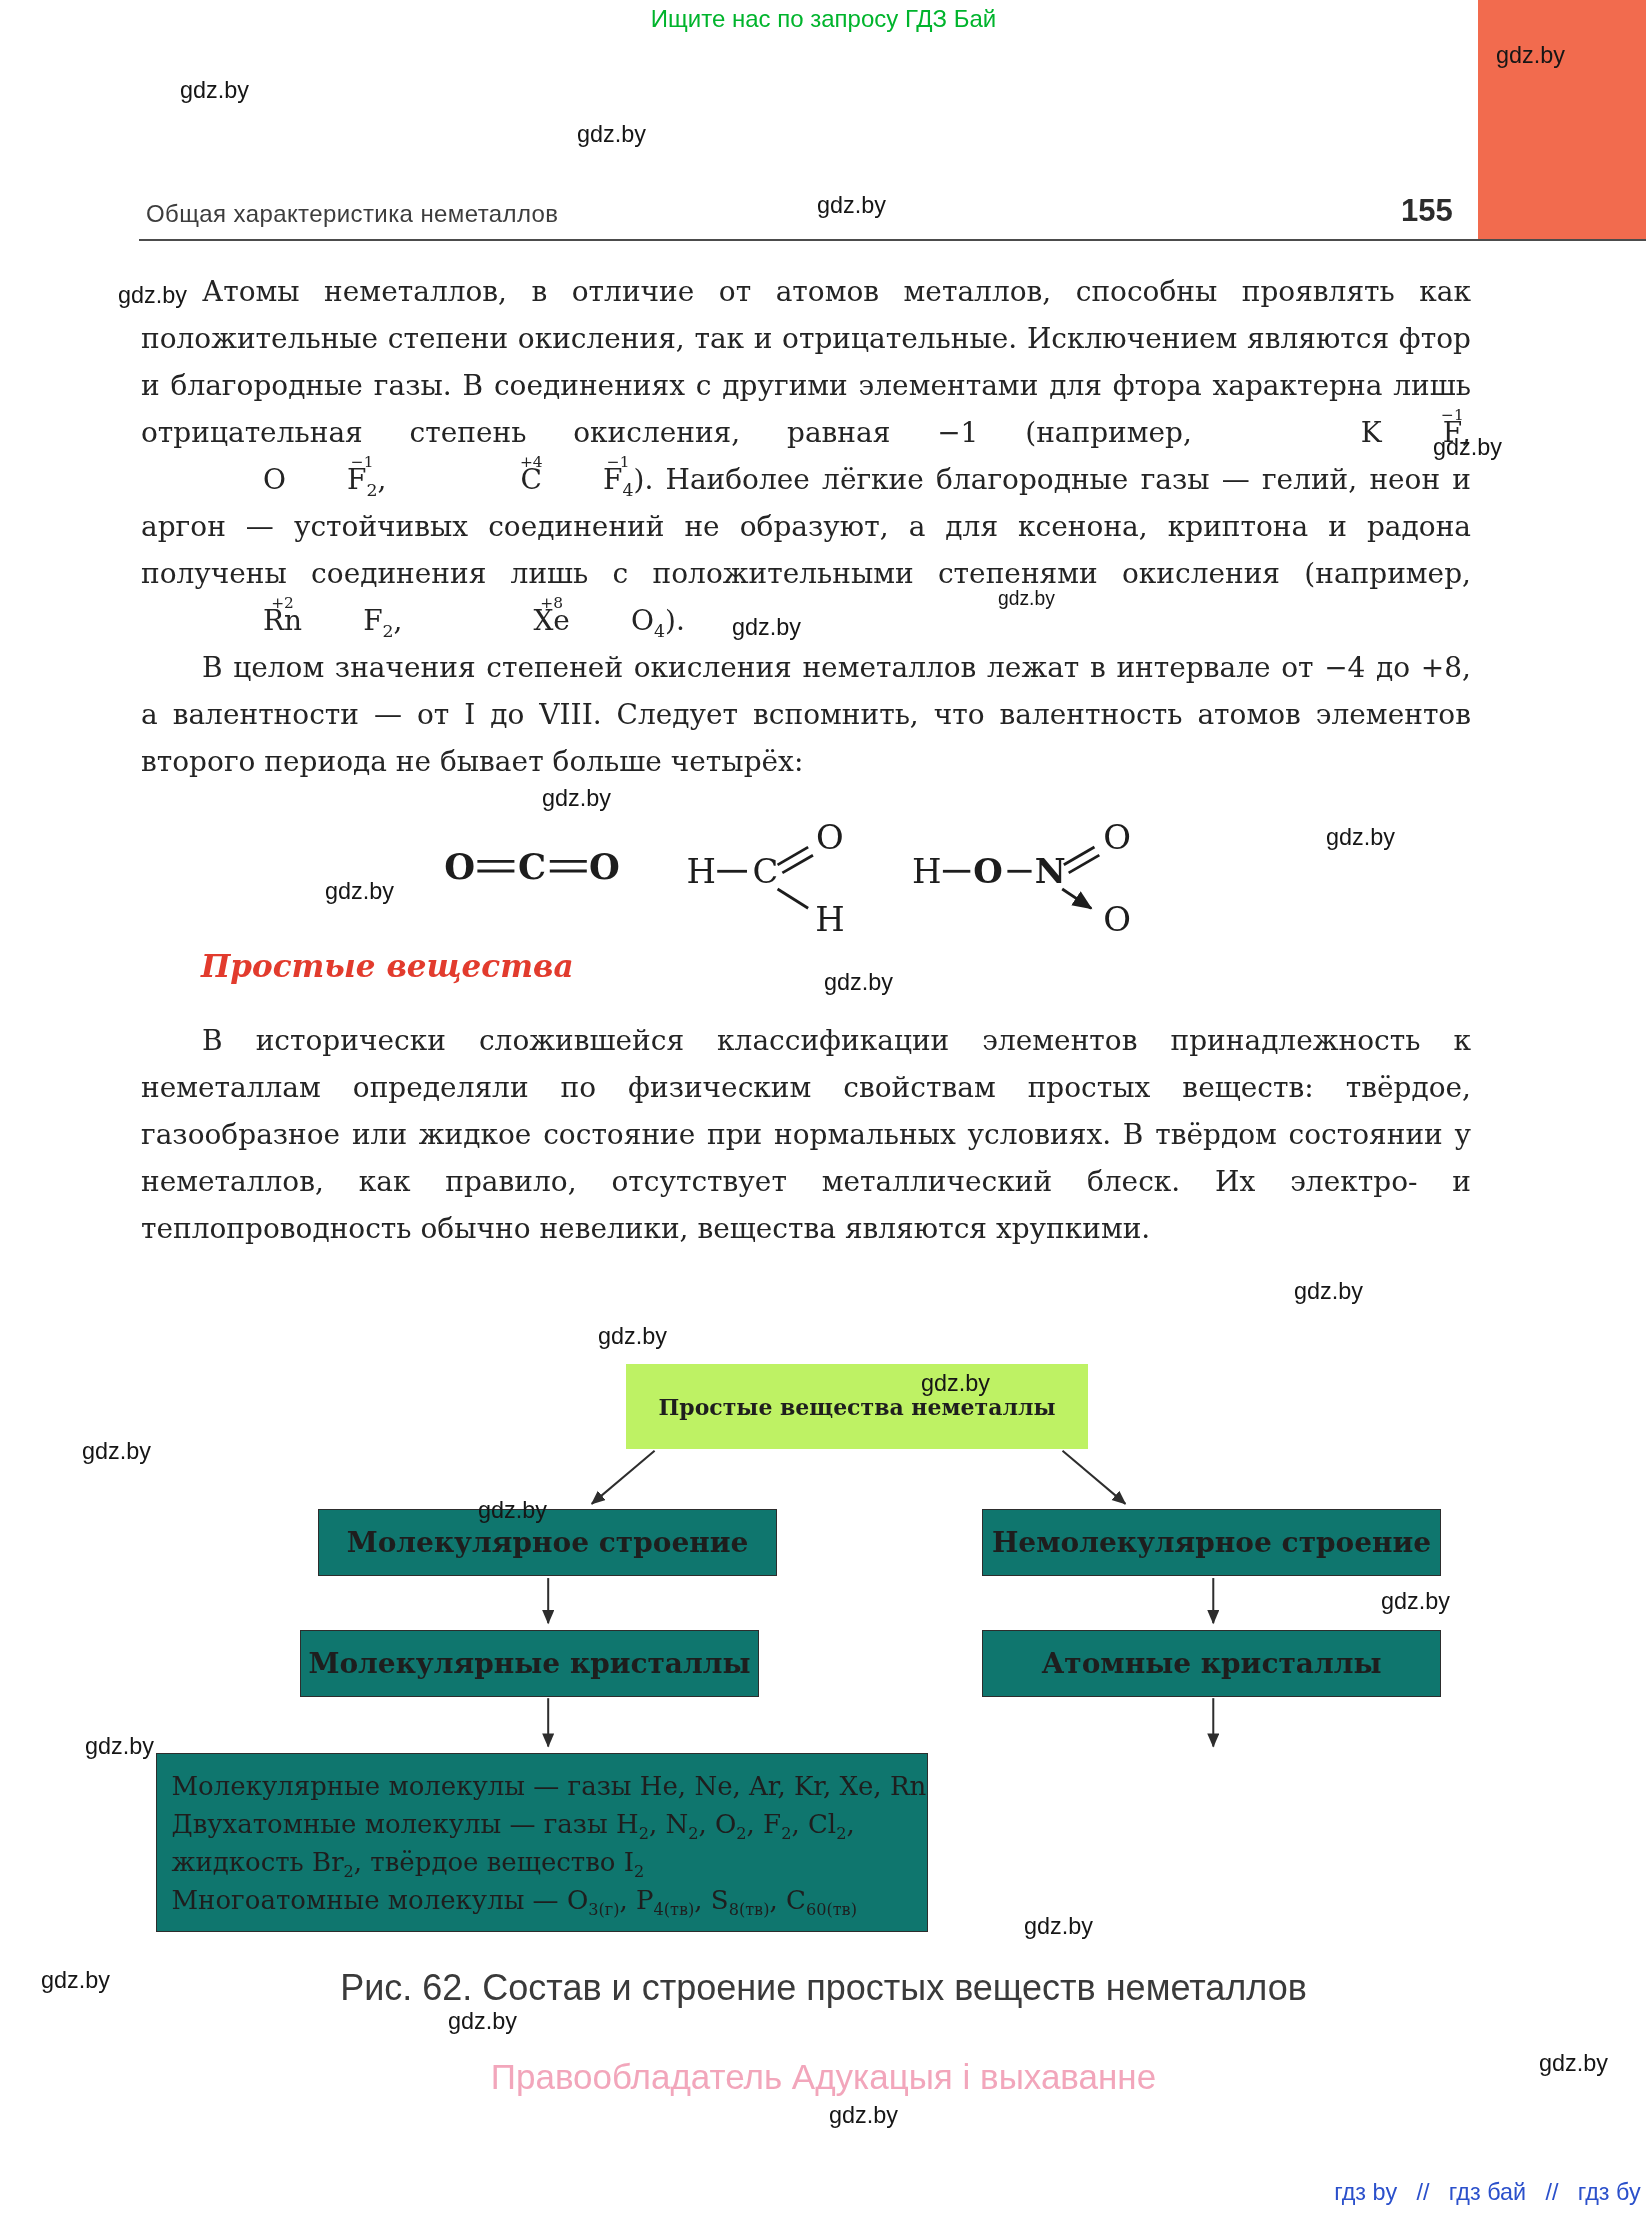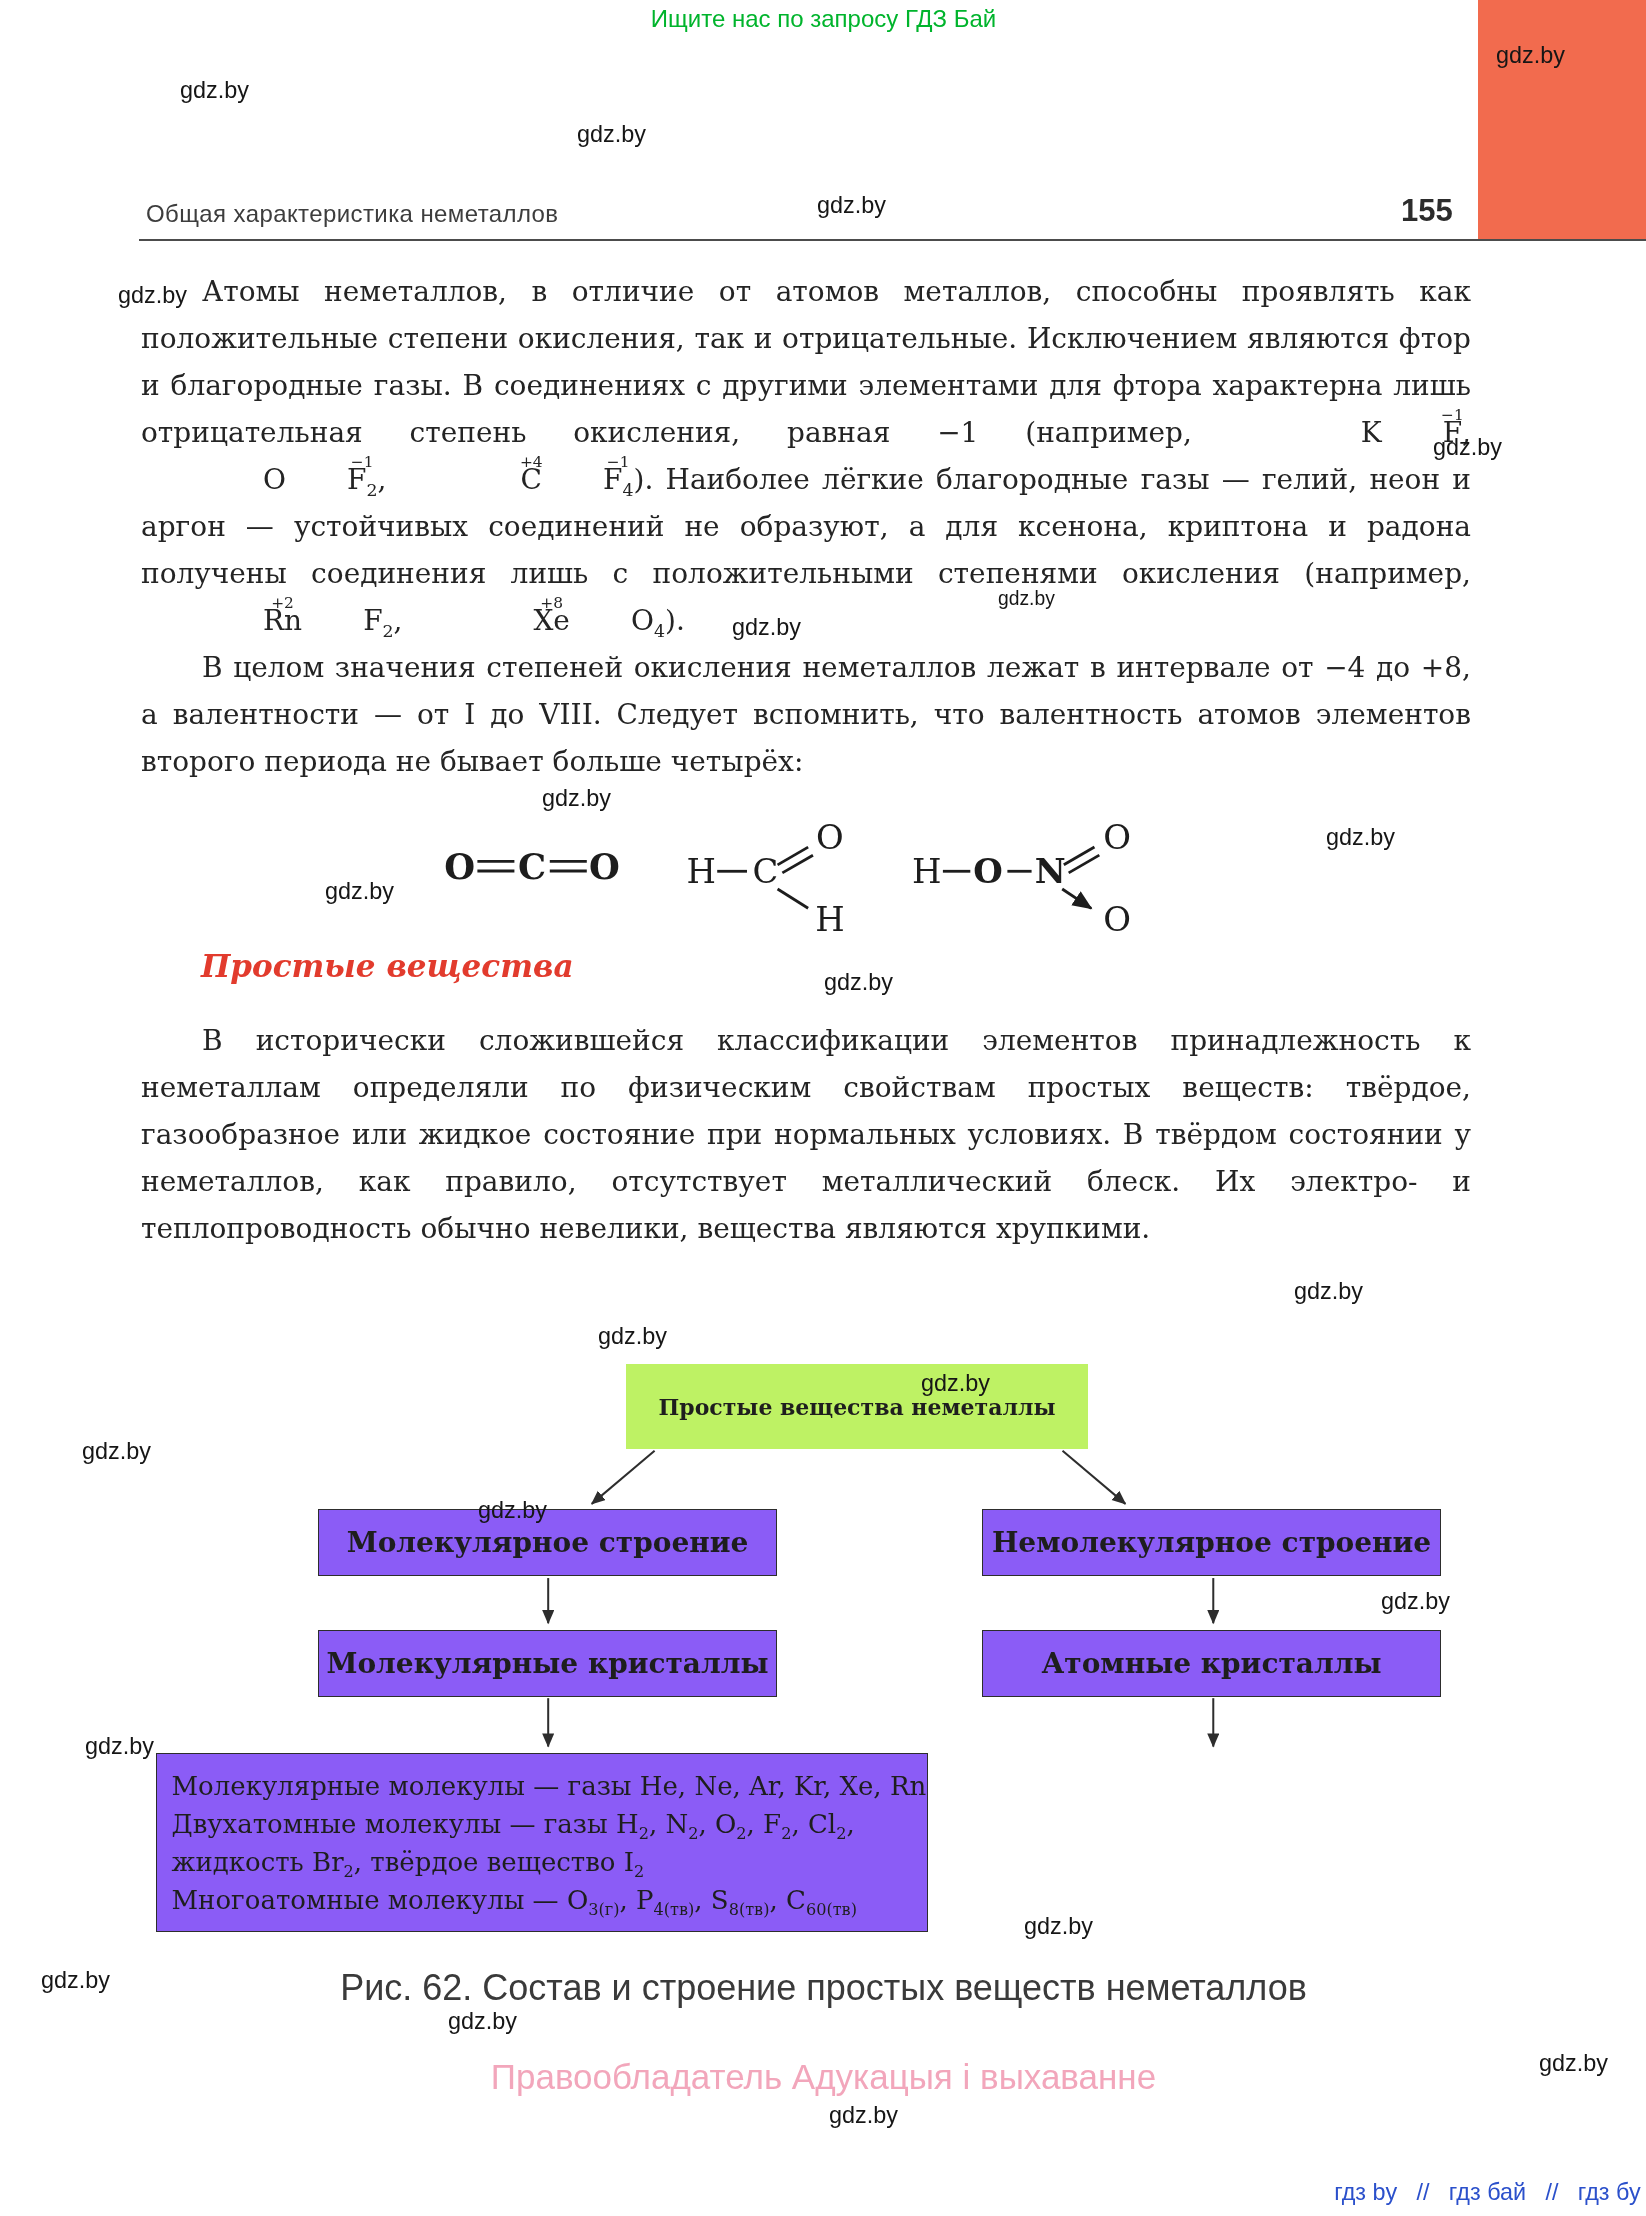--- a/index.html
+++ b/index.html
@@ -32,21 +32,21 @@
   .atom .ox{position:absolute;left:50%;transform:translateX(-50%);top:-.72em;
     font-size:.55em;white-space:nowrap;}
   sub{font-size:.62em;line-height:0;}
   
   .sec-heading{left:201px;top:948px;font-size:31px;font-weight:bold;font-style:italic;
     color:#e23b2d;z-index:2;}
   
   .sf{z-index:2;}
   .sf text{font-family:"DejaVu Serif",serif;fill:#1d1d1d;}
   
-  .dg-box{position:absolute;box-sizing:border-box;border:1.6px solid #2d2d2d;background:#8b5cf6;
+  .dg-box{position:absolute;box-sizing:border-box;border:1.6px solid #2d2d2d;background:#0f766e;
     display:flex;align-items:center;justify-content:center;font-weight:bold;font-size:28px;
     color:#1e1e1e;z-index:2;}
   .dg-root{border:none;background:#bef264;font-size:22px;}
   .dg-leaf{display:block;font-weight:normal;font-size:26px;line-height:38px;
     padding:13px 14.5px;text-align:left;}
   .dg-leaf .ll{white-space:nowrap;}
   .dg-leaf-r{display:flex;flex-direction:column;justify-content:center;align-items:flex-start;
     font-weight:normal;font-size:26.6px;line-height:42px;padding:0 19.3px;}
   .dg-leaf-r .ll{white-space:nowrap;}
   
@@ -140,21 +140,21 @@
       <line x1="680" y1="417" x2="680" y2="477" marker-end="url(#ah)"></line>
       <line x1="1505" y1="417" x2="1505" y2="477" marker-end="url(#ah)"></line>
     </g>
   </svg>
 
   <div class="dg-box dg-root" style="left:626px;top:2.4px;width:462px;height:85px;">Простые вещества неметаллы</div>
 
   <div class="dg-box" style="left:318px;top:147px;width:459px;height:67px;">Молекулярное строение</div>
   <div class="dg-box" style="left:982px;top:147px;width:459px;height:67px;">Немолекулярное строение</div>
 
-  <div class="dg-box" style="left:318px;top:268px;width:459px;height:67px;">Молекулярные кристаллы</div>
+  <div class="dg-box" style="left:300px;top:268px;width:459px;height:67px;">Молекулярные кристаллы</div>
   <div class="dg-box" style="left:982px;top:268px;width:459px;height:67px;">Атомные кристаллы</div>
 
   <div class="dg-box dg-leaf" style="left:156px;top:391px;width:772px;height:179px;">
     <div class="ll">Молекулярные молекулы — газы He, Ne, Ar, Kr, Xe, Rn</div>
     <div class="ll">Двухатомные молекулы — газы H<sub>2</sub>, N<sub>2</sub>, O<sub>2</sub>, F<sub>2</sub>, Cl<sub>2</sub>,</div>
     <div class="ll">жидкость Br<sub>2</sub>, твёрдое вещество I<sub>2</sub></div>
     <div class="ll">Многоатомные молекулы — O<sub>3(г)</sub>, P<sub>4(тв)</sub>, S<sub>8(тв)</sub>, C<sub>60(тв)</sub></div>
   </div>
 </div>
 

